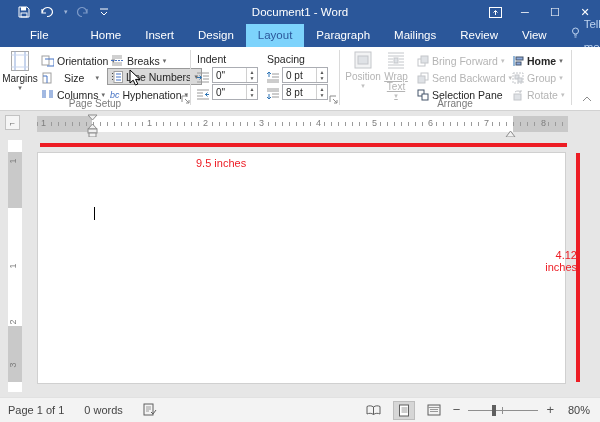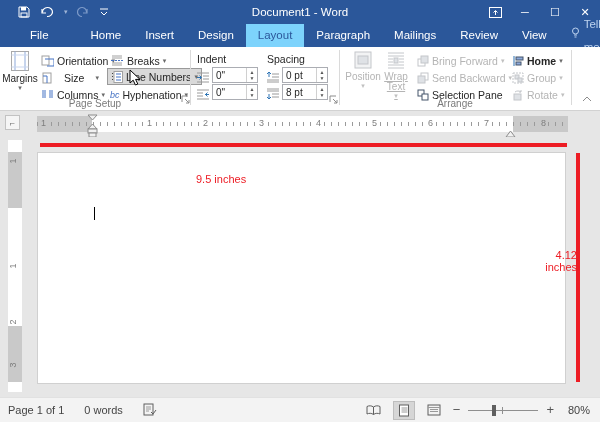--- a/index.html
+++ b/index.html
@@ -412,21 +412,21 @@
       <span class="vnum" style="top:16px;">1</span>
       <span class="vnum" style="top:121px;">1</span>
       <span class="vnum" style="top:177px;">2</span>
       <span class="vnum" style="top:220px;">3</span>
     </div>
 
     <div class="page"></div>
     <div class="caret"></div>
 
     <div class="red-hline" style="background:#ed1c24;"></div>
-    <div class="red-label" style="left:196px; top:20px; color:#ed1c24;margin-top:16px;">9.5 inches</div>
+    <div class="red-label" style="left:196px; top:20px; color:#ed1c24;">9.5 inches</div>
     <div class="red-vline" style="background:#ed1c24;"></div>
     <div class="red-label" style="left:521px; top:112px; width:56px; text-align:right; color:#ed1c24;">4.12 inches</div>
   </div>
 
   <span class="cursor-arrow"><svg width="12" height="18" viewBox="0 0 12 18">
         <path d="M1 1v13l3.2-2.8L6.4 16l2.4-1-2.2-4.6H11z" fill="#ffffff" stroke="#000000"></path>
       </svg></span>
 
   <div class="statusbar">
     <div class="left">

